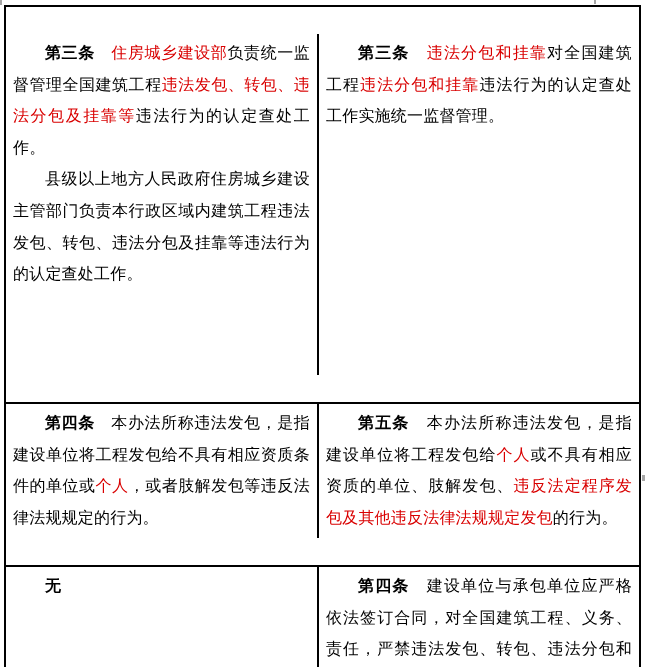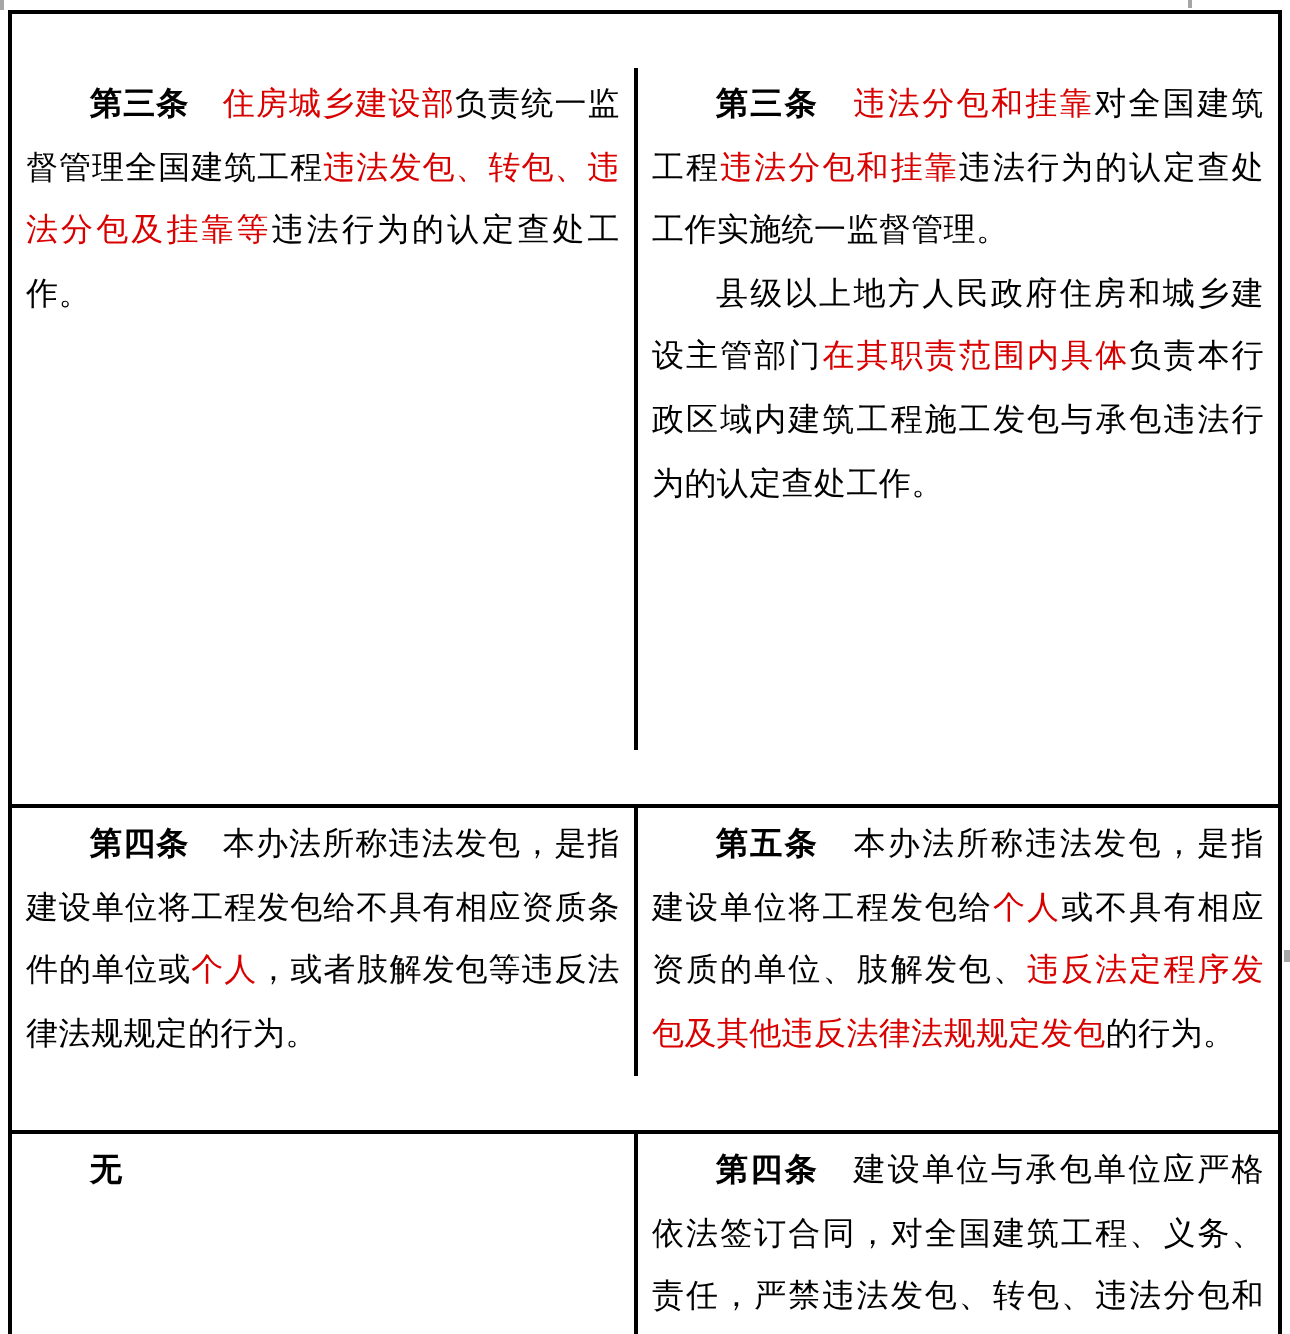--- a/index.html
+++ b/index.html
@@ -67,24 +67,24 @@
 <body>
 
 <div class="stub stub-top-left"></div>
 <div class="stub stub-top-middle"></div>
 <div class="stub stub-right-edge"></div>
 
 <div class="cmp-table" id="cmpTable">
     <div class="row row-1">
       <div class="cell">
         <p><span class="seg-b ">第三条</span><span class="">　</span><span class="seg-r">住房城乡建设部</span><span class="">负责统一监督管理全国建筑工程</span><span class="seg-r">违法发包、转包、违法分包及挂靠等</span><span class="">违法行为的认定查处工作。</span></p>
+        <p><span class="">县级以上地方人民政府住房城乡建设主管部门负责本行政区域内建筑工程违法发包、转包、违法分包及挂靠等违法行为的认定查处工作。</span></p>
       </div>
       <div class="cell">
         <p><span class="seg-b ">第三条</span><span class="">　</span><span class="seg-r">违法分包和挂靠</span><span class="">对全国建筑工程</span><span class="seg-r">违法分包和挂靠</span><span class="">违法行为的认定查处工作实施统一监督管理。</span></p>
-        <p><span class="">县级以上地方人民政府住房和城乡建设主管部门</span><span class="seg-r">在其职责范围内具体</span><span class="">负责本行政区域内建筑工程施工发包与承包违法行为的认定查处工作。</span></p>
       </div>
     </div>
     <div class="row row-2">
       <div class="cell">
         <p><span class="seg-b ">第四条</span><span class="">　</span><span class="">本办法所称违法发包，是指建设单位将工程发包给不具有相应资质条件的单位或</span><span class="seg-r">个人</span><span class="">，或者肢解发包等违反法律法规规定的行为。</span></p>
       </div>
       <div class="cell">
         <p><span class="seg-b ">第五条</span><span class="">　</span><span class="">本办法所称违法发包，是指建设单位将工程发包给</span><span class="seg-r">个人</span><span class="">或不具有相应资质的单位、肢解发包、</span><span class="seg-r">违反法定程序发包及其他违反法律法规规定发包</span><span class="">的行为。</span></p>
       </div>
     </div>

